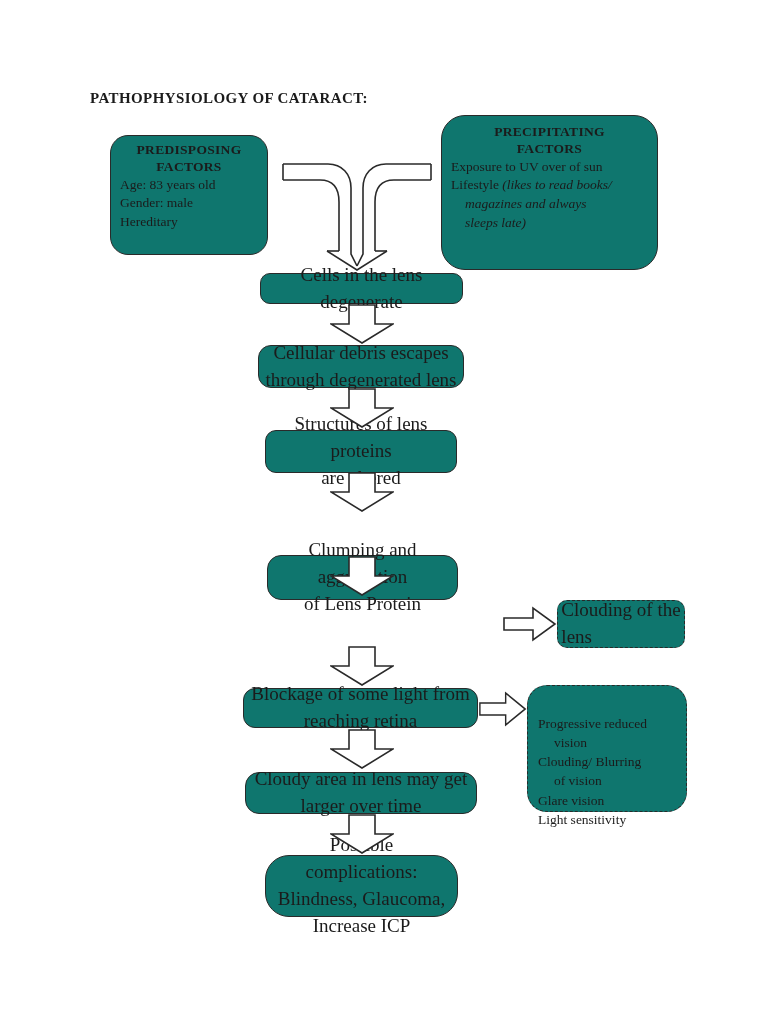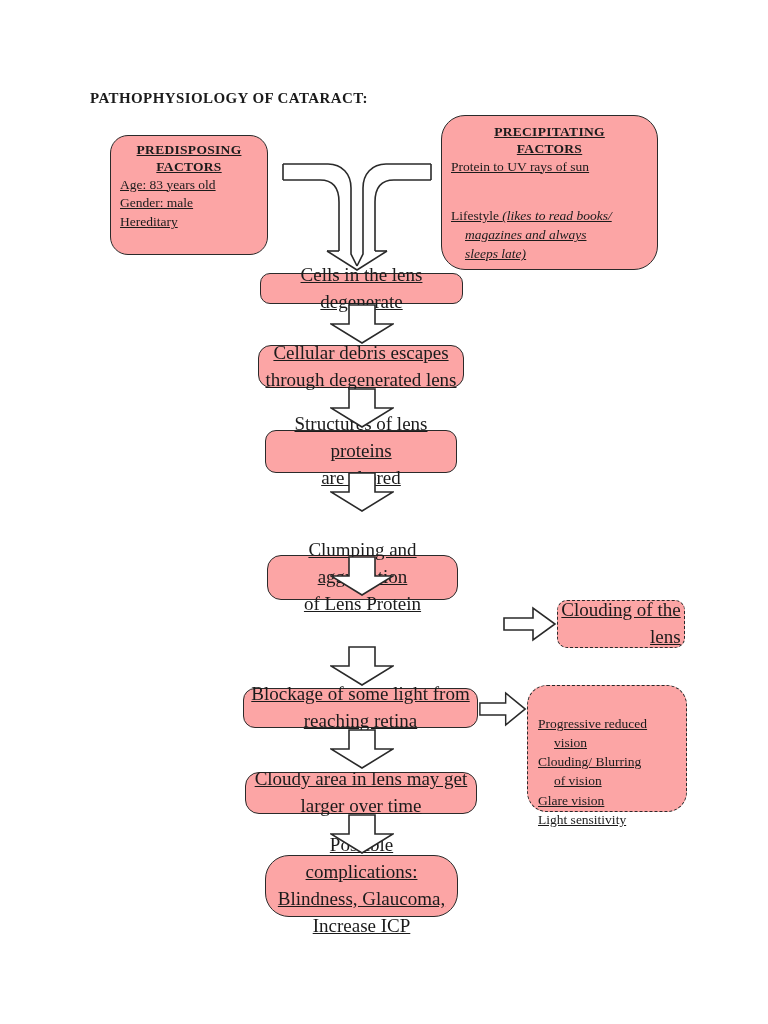--- a/index.html
+++ b/index.html
@@ -18,23 +18,22 @@
     top: 90px;
     font-size: 15px;
     font-weight: bold;
     letter-spacing: 0.4px;
     white-space: nowrap;
   }
   .box {
     position: absolute;
     box-sizing: border-box;
     border: 1.5px solid #2a2a2a;
-    background: #fca5a5;
+    background: #0f766e;
     border-radius: 12px;
-    text-decoration: underline;
   }
   .dashed { border-style: dashed; }
   .step {
     display: flex;
     align-items: center;
     justify-content: center;
     text-align: center;
     padding: 2px 6px;
   }
   .step-text {
@@ -48,27 +47,27 @@
     font-weight: bold;
     font-size: 13.5px;
     line-height: 1.28;
     letter-spacing: 0.3px;
     white-space: pre-line;
   }
   .factor-line {
     font-size: 13.5px;
     line-height: 1.4;
   }
-  .hang { padding-left: 14px; text-indent: -14px; margin-top: 31px; }
+  .hang { padding-left: 14px; text-indent: -14px; }
   .italic { font-style: italic; white-space: pre-line; }
   .sidebox-center {
     display: flex;
     align-items: center;
     justify-content: center;
-    text-align: right;
+    text-align: left;
   }
   .symptoms { padding: 28px 8px 8px 10px; }
   .symptom-item {
     font-size: 13.5px;
     line-height: 1.42;
     padding-left: 16px;
     text-indent: -16px;
     white-space: pre-line;
   }
   svg.arrow { position: absolute; }
@@ -91,21 +90,21 @@
     <div class="factor-heading">PREDISPOSING
 FACTORS</div>
     <div class="factor-line">Age: 83 years old</div>
     <div class="factor-line">Gender: male</div>
     <div class="factor-line">Hereditary</div>
   </div>
 
   <div class="box factor" style="left:441px; top:115px; width:217px; height:155px; border-radius:24px; padding-top:7px;">
     <div class="factor-heading">PRECIPITATING
 FACTORS</div>
-    <div class="factor-line">Protein to UV rays of sun</div>
+    <div class="factor-line">Exposure to UV over of sun</div>
     <div class="factor-line hang"><span>Lifestyle </span><span class="italic">(likes to read books/
 magazines and always
 sleeps late)</span></div>
   </div>
 
   <svg class="arrow" style="left:278px; top:158px;" width="158" height="114" viewBox="0 0 158 114" fill="none" stroke="#2a2a2a" stroke-width="1.6">
     <path d="M 5 6 H 50 C 64 6 73 16 73 30 V 96 L 79 108"></path>
     <path d="M 5 22 H 42 C 55 22 61 30 61 44 V 93"></path>
     <path d="M 153 6 H 108 C 94 6 85 16 85 30 V 96 L 79 108"></path>
     <path d="M 153 22 H 116 C 103 22 97 30 97 44 V 93"></path>

